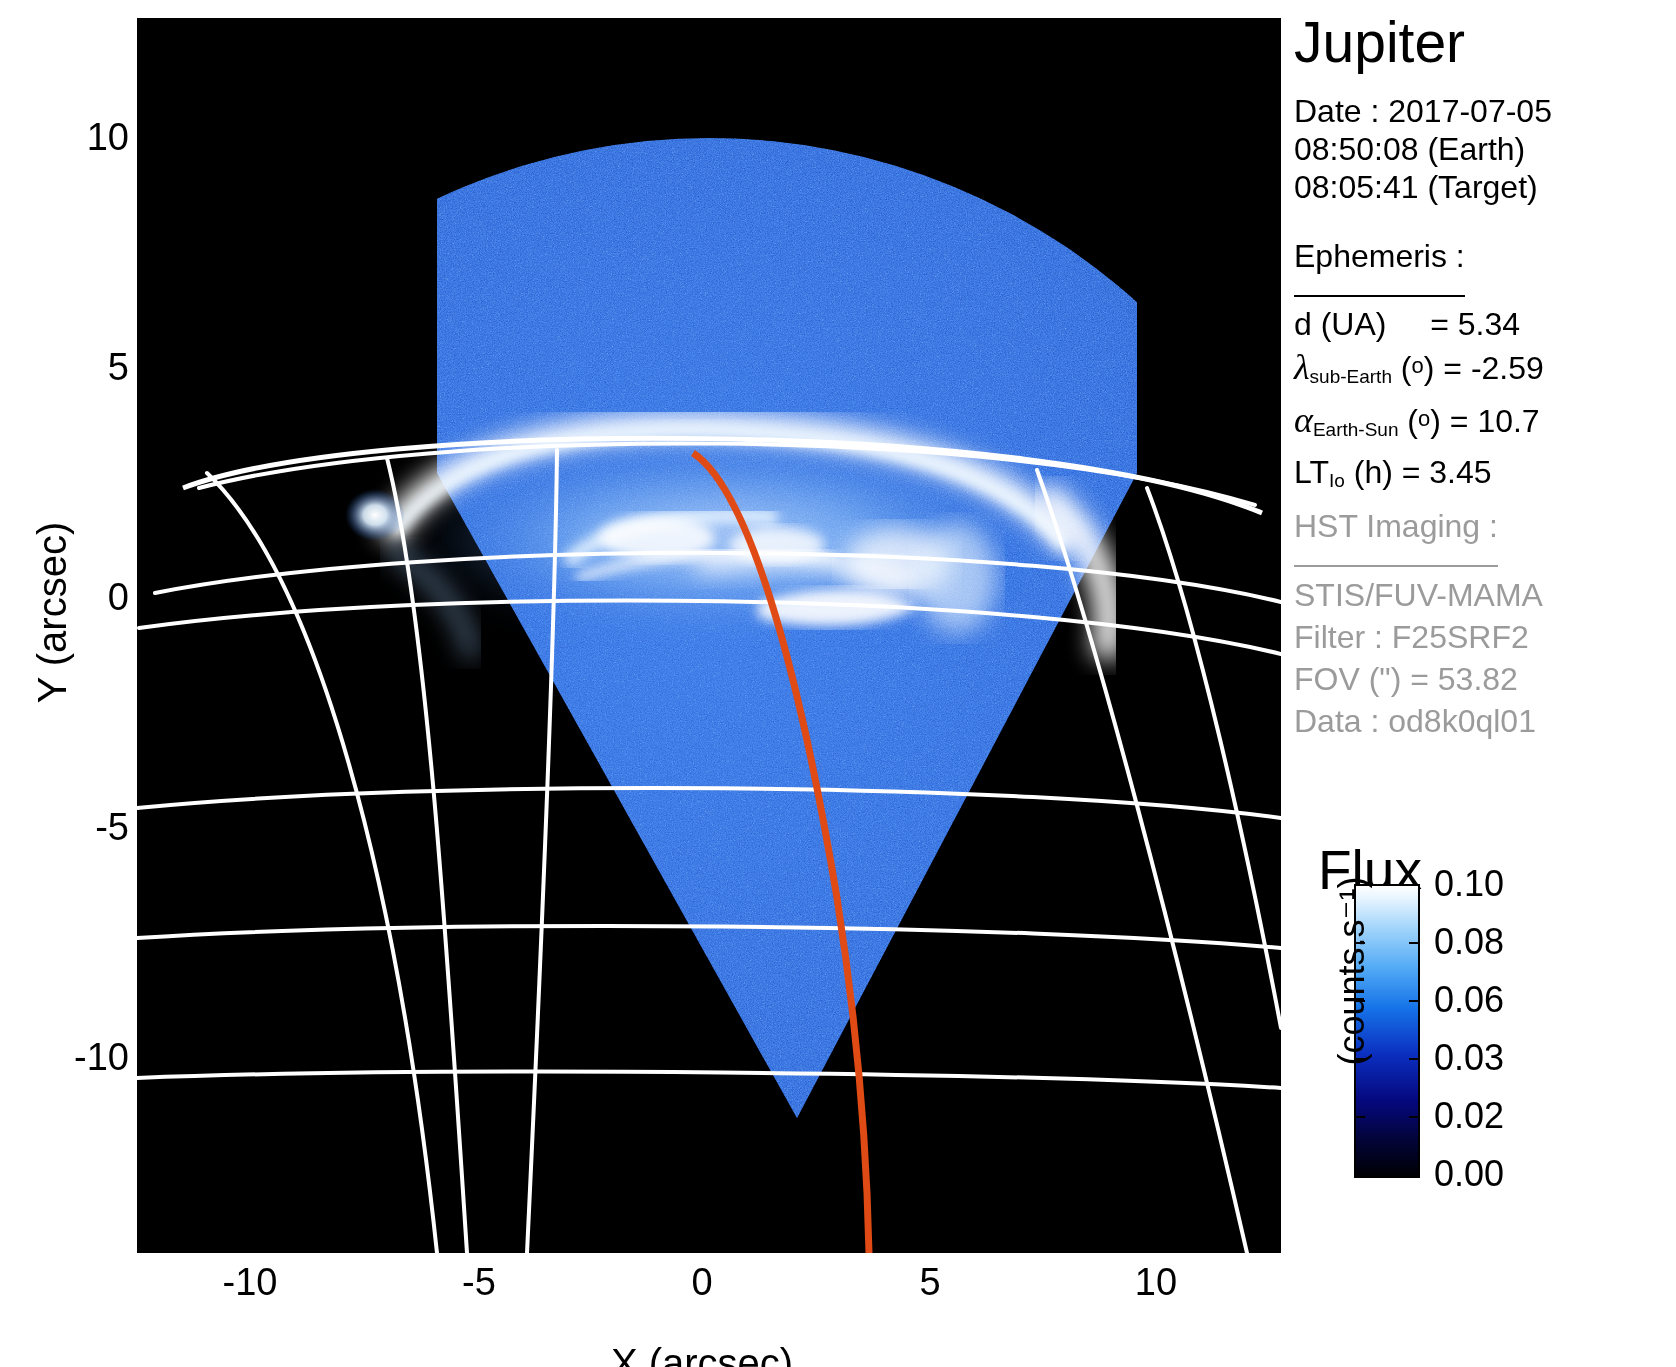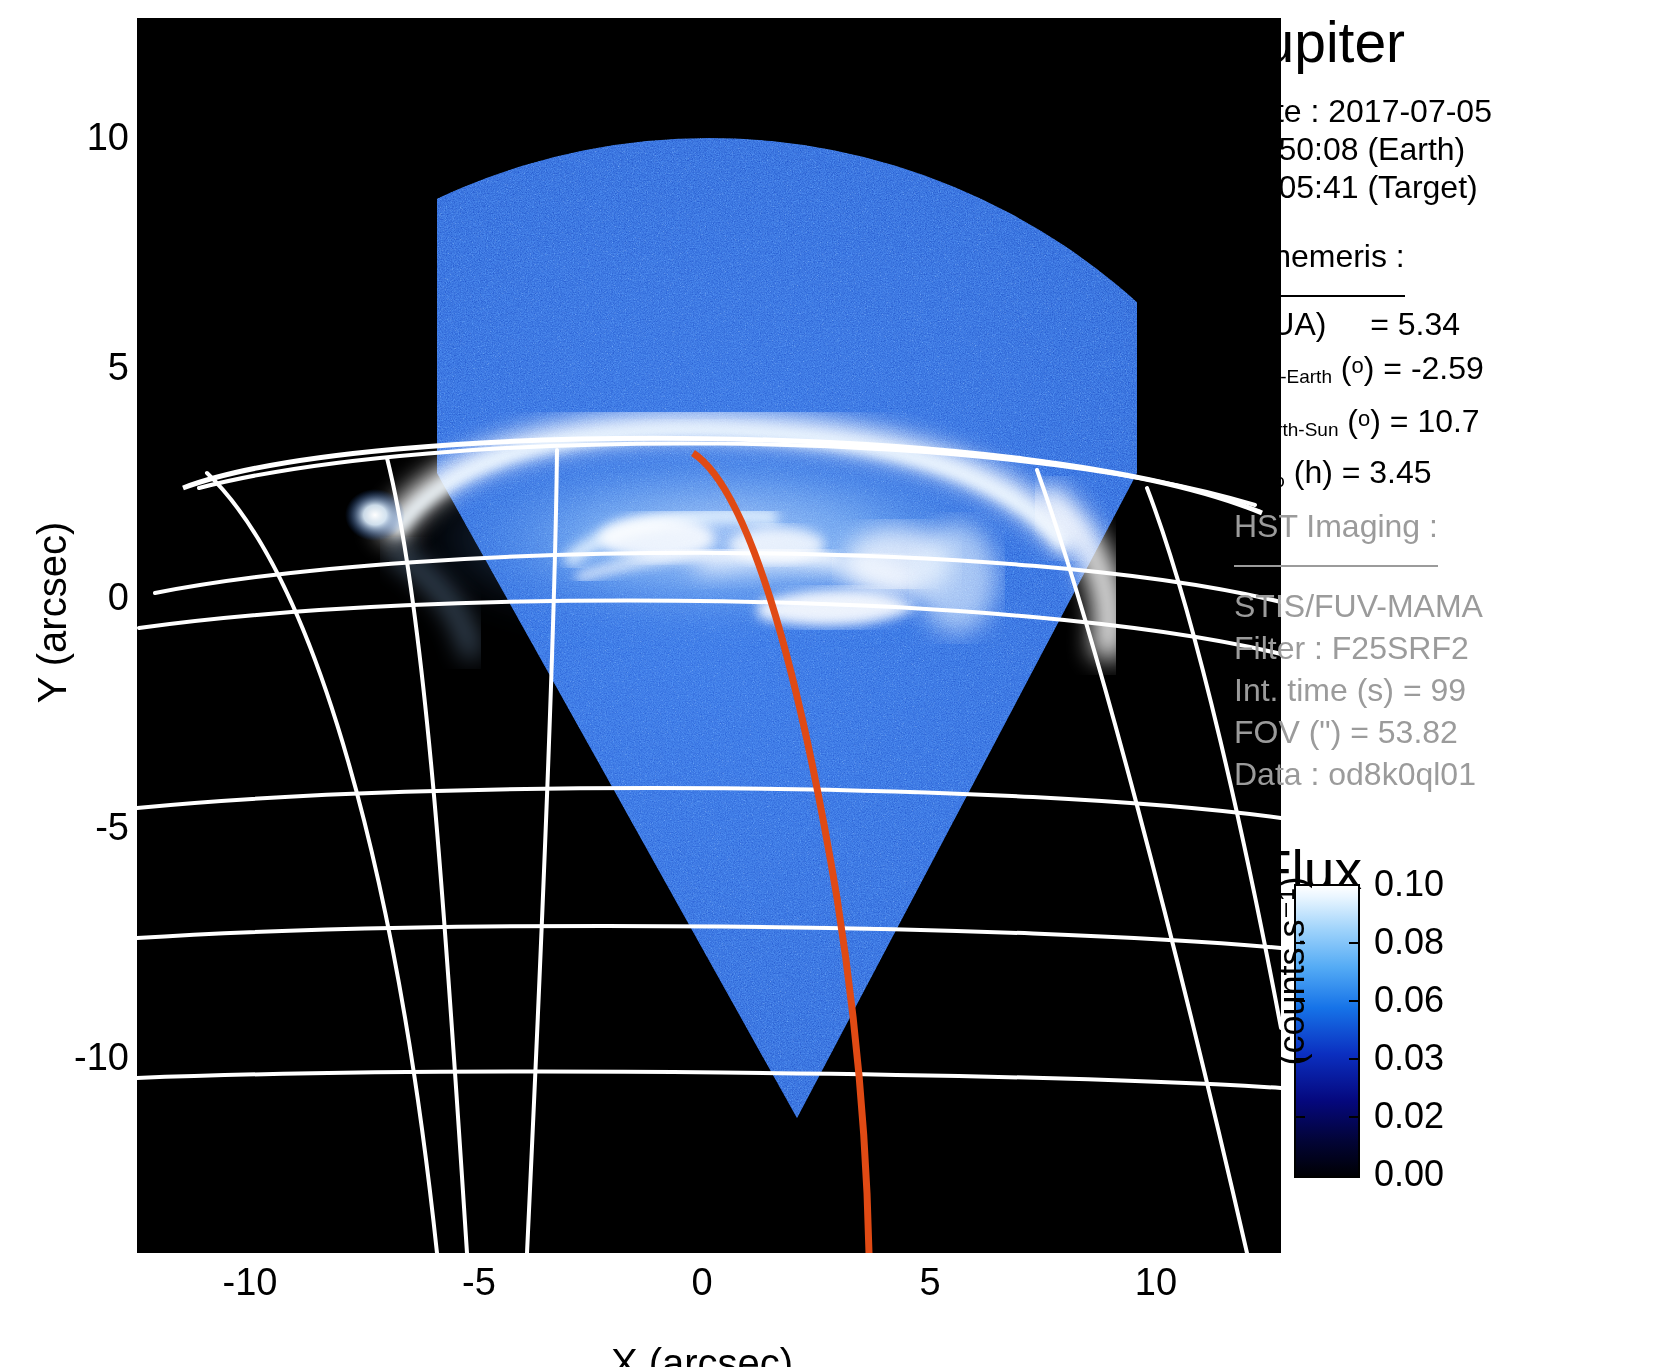--- a/index.html
+++ b/index.html
@@ -15,21 +15,21 @@
   .ylab{position:absolute;right:1547px;text-align:right;font-size:38px;line-height:38px;
         width:120px;}
   .xlab{position:absolute;top:1263px;text-align:center;font-size:38px;line-height:38px;
         width:140px;}
   #y-axis-title{position:absolute;left:-118px;top:590px;width:340px;text-align:center;
         font-size:40px;transform:rotate(-90deg);transform-origin:center center;}
   #x-axis-title{position:absolute;left:562px;top:1312px;width:280px;text-align:center;
         font-size:40px;margin-top:29px;}
 
   
-  #info-panel{position:absolute;left:1228px;top:0;width:379px;height:1121px;}
+  #info-panel{position:absolute;left:1288px;top:0;width:379px;height:1121px;}
   #target-title{position:absolute;left:6px;top:12px;font-size:57px;line-height:60px;}
   #date-block{position:absolute;left:6px;top:92px;font-size:32px;line-height:38px;}
   #eph-block{position:absolute;left:6px;top:235px;font-size:32px;line-height:42px;}
   #hst-block{position:absolute;left:6px;top:505px;font-size:32px;line-height:42px;color:#9b9b9b;}
   .sec-head{display:inline-block;border-bottom:2px solid currentColor;padding-bottom:18px;}
   .sub{font-size:19px;vertical-align:-4px;letter-spacing:0;}
   .deg{font-size:22px;vertical-align:6px;}
   .eline{white-space:nowrap;}
   .gk{font-family:"Liberation Serif","DejaVu Serif",serif;font-style:italic;font-size:36px;}
 
@@ -209,26 +209,25 @@
       <span>= 10.7</span>
     </div>
     <div class="eline">
       <span>LT</span><span class="sub">Io</span>
       <span>(h)</span>
       <span>= 3.45</span>
     </div>
   </div>
 
   <div id="hst-block">
-    <div class="eline" style="margin-bottom:18px">
+    <div class="eline" style="margin-bottom:7px">
       <span class="sec-head">HST Imaging :</span>
     </div>
     <div>STIS/FUV-MAMA</div>
     <div>Filter : F25SRF2</div>
-    <div>Int. time (s) = 99</div>
     <div>FOV (") = 53.82</div>
     <div>Data : od8k0ql01</div>
   </div>
 
   <div>
     <div id="cb-title">Flux</div>
     <div id="cb-bar">
       <div class="cbtick-in" style="left:0;top:56px"></div>
       <div class="cbtick-in" style="left:0;top:114px"></div>
       <div class="cbtick-in" style="left:0;top:172px"></div>

